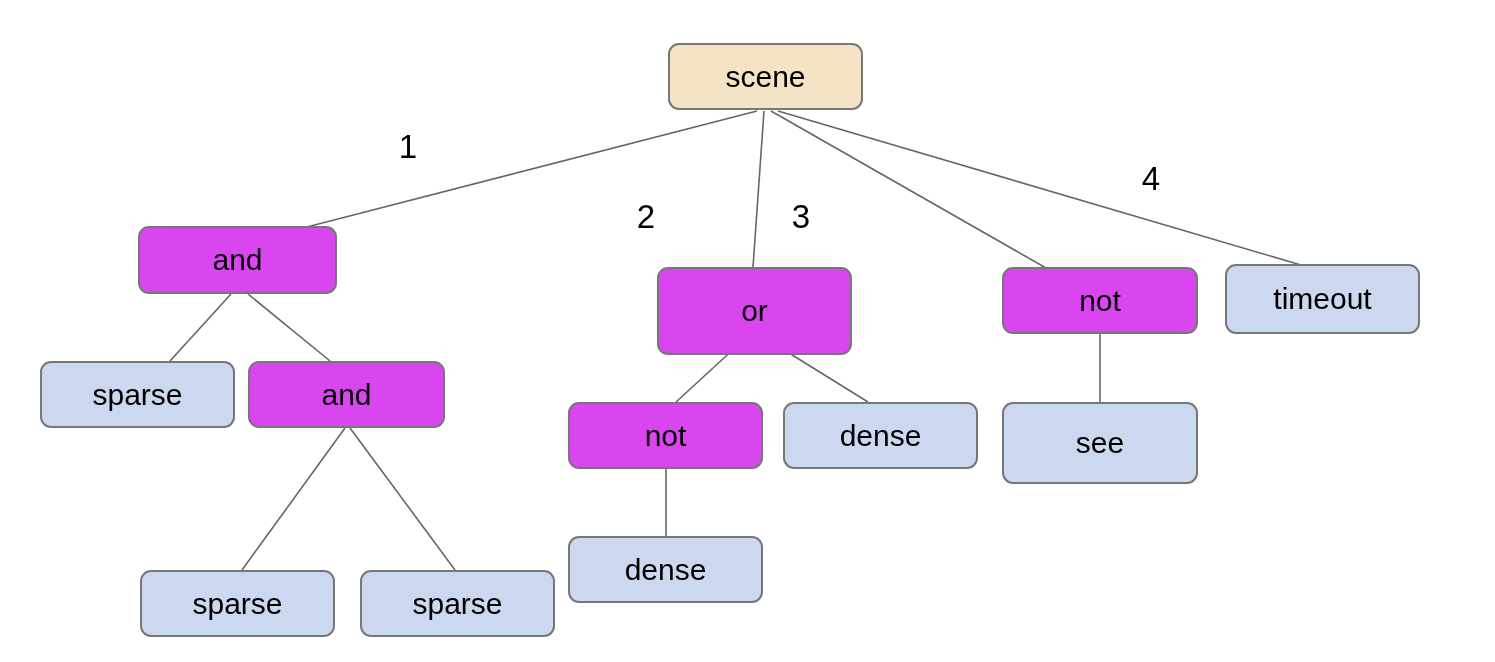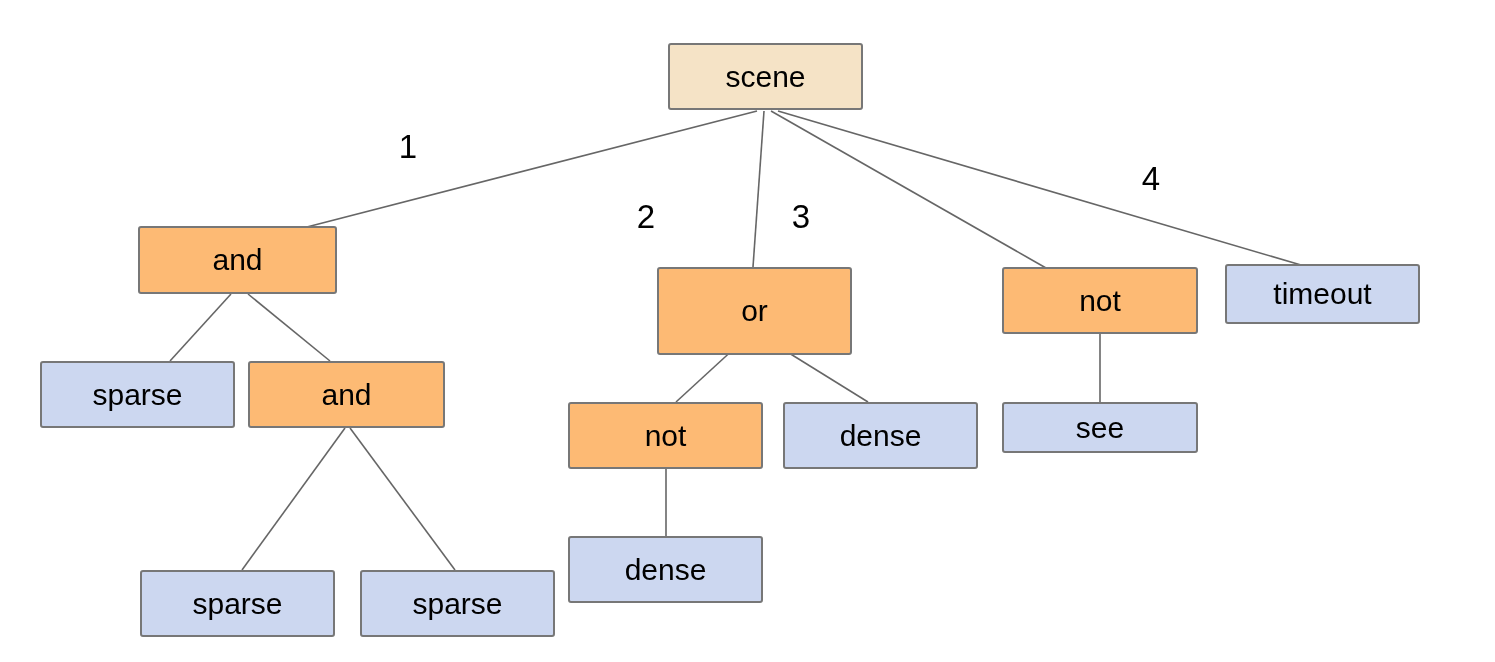--- a/index.html
+++ b/index.html
@@ -23,30 +23,30 @@
     height: 662px;
   }
   .edges-layer line {
     stroke: #666666;
     stroke-width: 1.6;
   }
   .node {
     position: absolute;
     box-sizing: border-box;
     border: 2px solid #777777;
-    border-radius: 3px;
+    border-radius: 11px;
     display: flex;
     align-items: center;
     justify-content: center;
     font-size: 30px;
     color: #000000;
     line-height: 1;
   }
   .node.root     { background: #f5e3c6; }
-  .node.operator { background: #fdba74; }
+  .node.operator { background: #d946ef; }
   .node.leaf     { background: #ccd7f0; }
   .edge-label {
     position: absolute;
     transform: translate(-50%, -50%);
     font-size: 33px;
     color: #000000;
     line-height: 1;
   }
 </style>
 </head>
@@ -75,31 +75,31 @@
   <span class="edge-label" style="left:1151px; top:178px;">4</span>
 
   <div class="node root" style="left:668px; top:43px; width:195px; height:67px;">scene</div>
 
   <div class="node operator" style="left:138px; top:226px; width:199px; height:68px;">and</div>
 
   <div class="node operator" style="left:657px; top:267px; width:195px; height:88px;">or</div>
 
   <div class="node operator" style="left:1002px; top:267px; width:196px; height:67px;">not</div>
 
-  <div class="node leaf" style="left:1225px; top:264px; width:195px; height:60px;">timeout</div>
+  <div class="node leaf" style="left:1225px; top:264px; width:195px; height:70px;">timeout</div>
 
   <div class="node leaf" style="left:40px; top:361px; width:195px; height:67px;">sparse</div>
 
   <div class="node operator" style="left:248px; top:361px; width:197px; height:67px;">and</div>
 
   <div class="node operator" style="left:568px; top:402px; width:195px; height:67px;">not</div>
 
   <div class="node leaf" style="left:783px; top:402px; width:195px; height:67px;">dense</div>
 
-  <div class="node leaf" style="left:1002px; top:402px; width:196px; height:51px;">see</div>
+  <div class="node leaf" style="left:1002px; top:402px; width:196px; height:82px;">see</div>
 
   <div class="node leaf" style="left:140px; top:570px; width:195px; height:67px;">sparse</div>
 
   <div class="node leaf" style="left:360px; top:570px; width:195px; height:67px;">sparse</div>
 
   <div class="node leaf" style="left:568px; top:536px; width:195px; height:67px;">dense</div>
 
 </div>
 
 </body></html>

